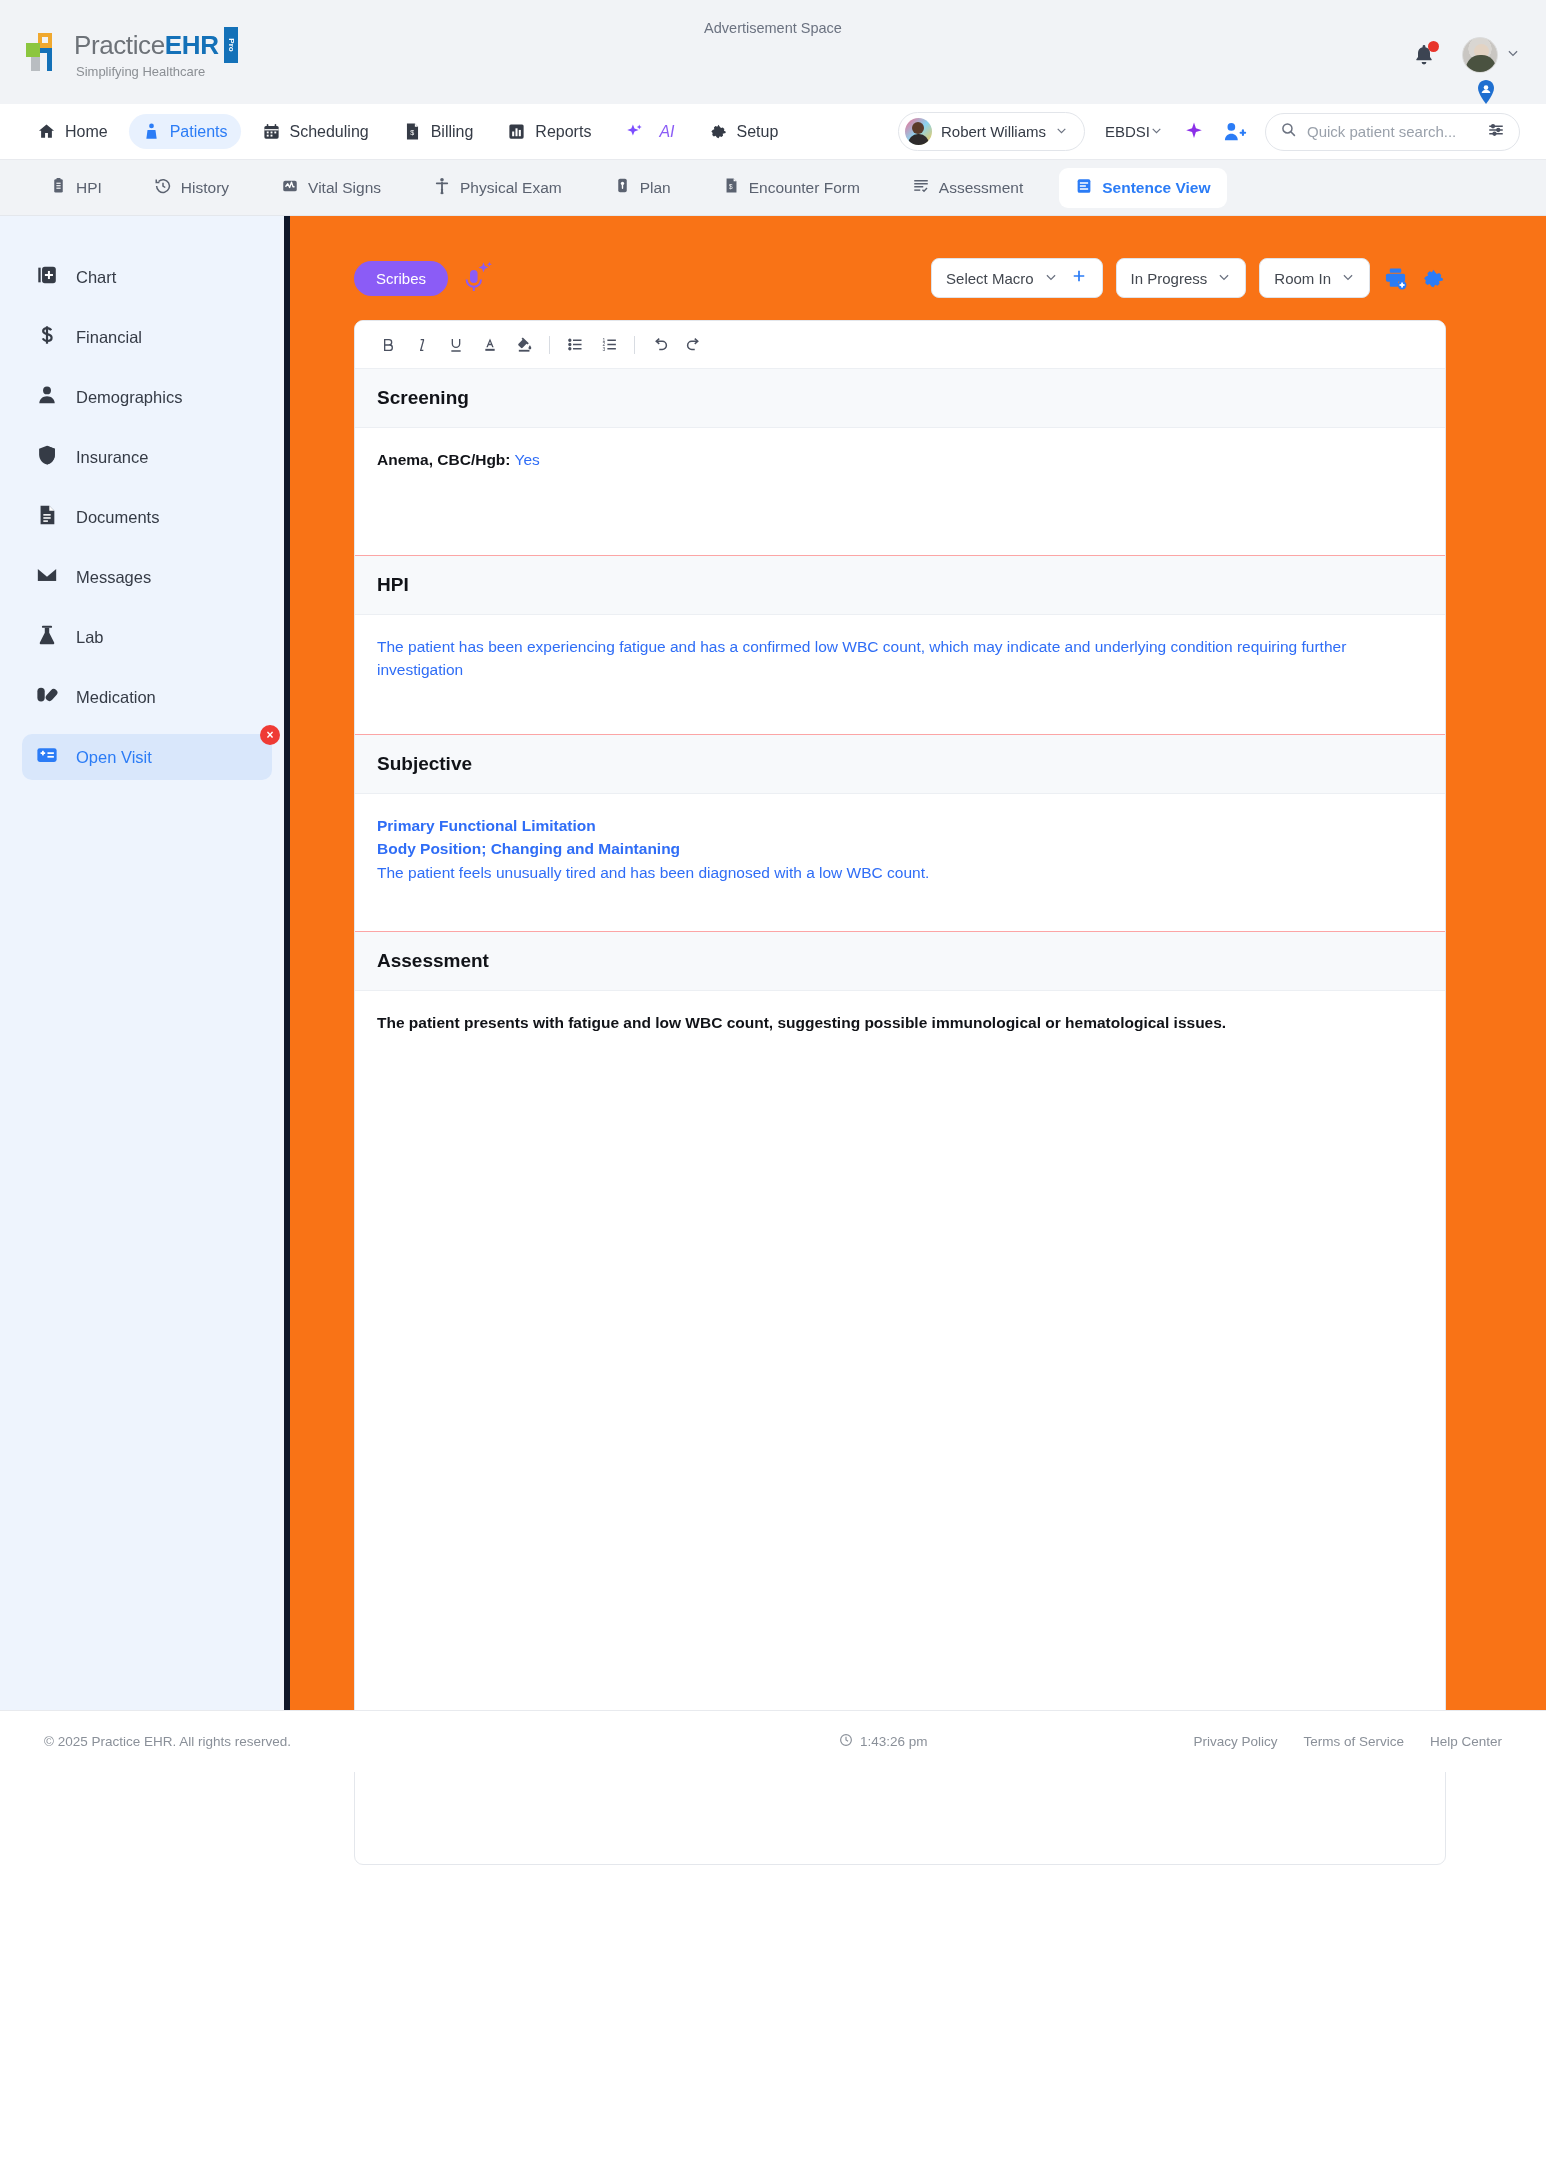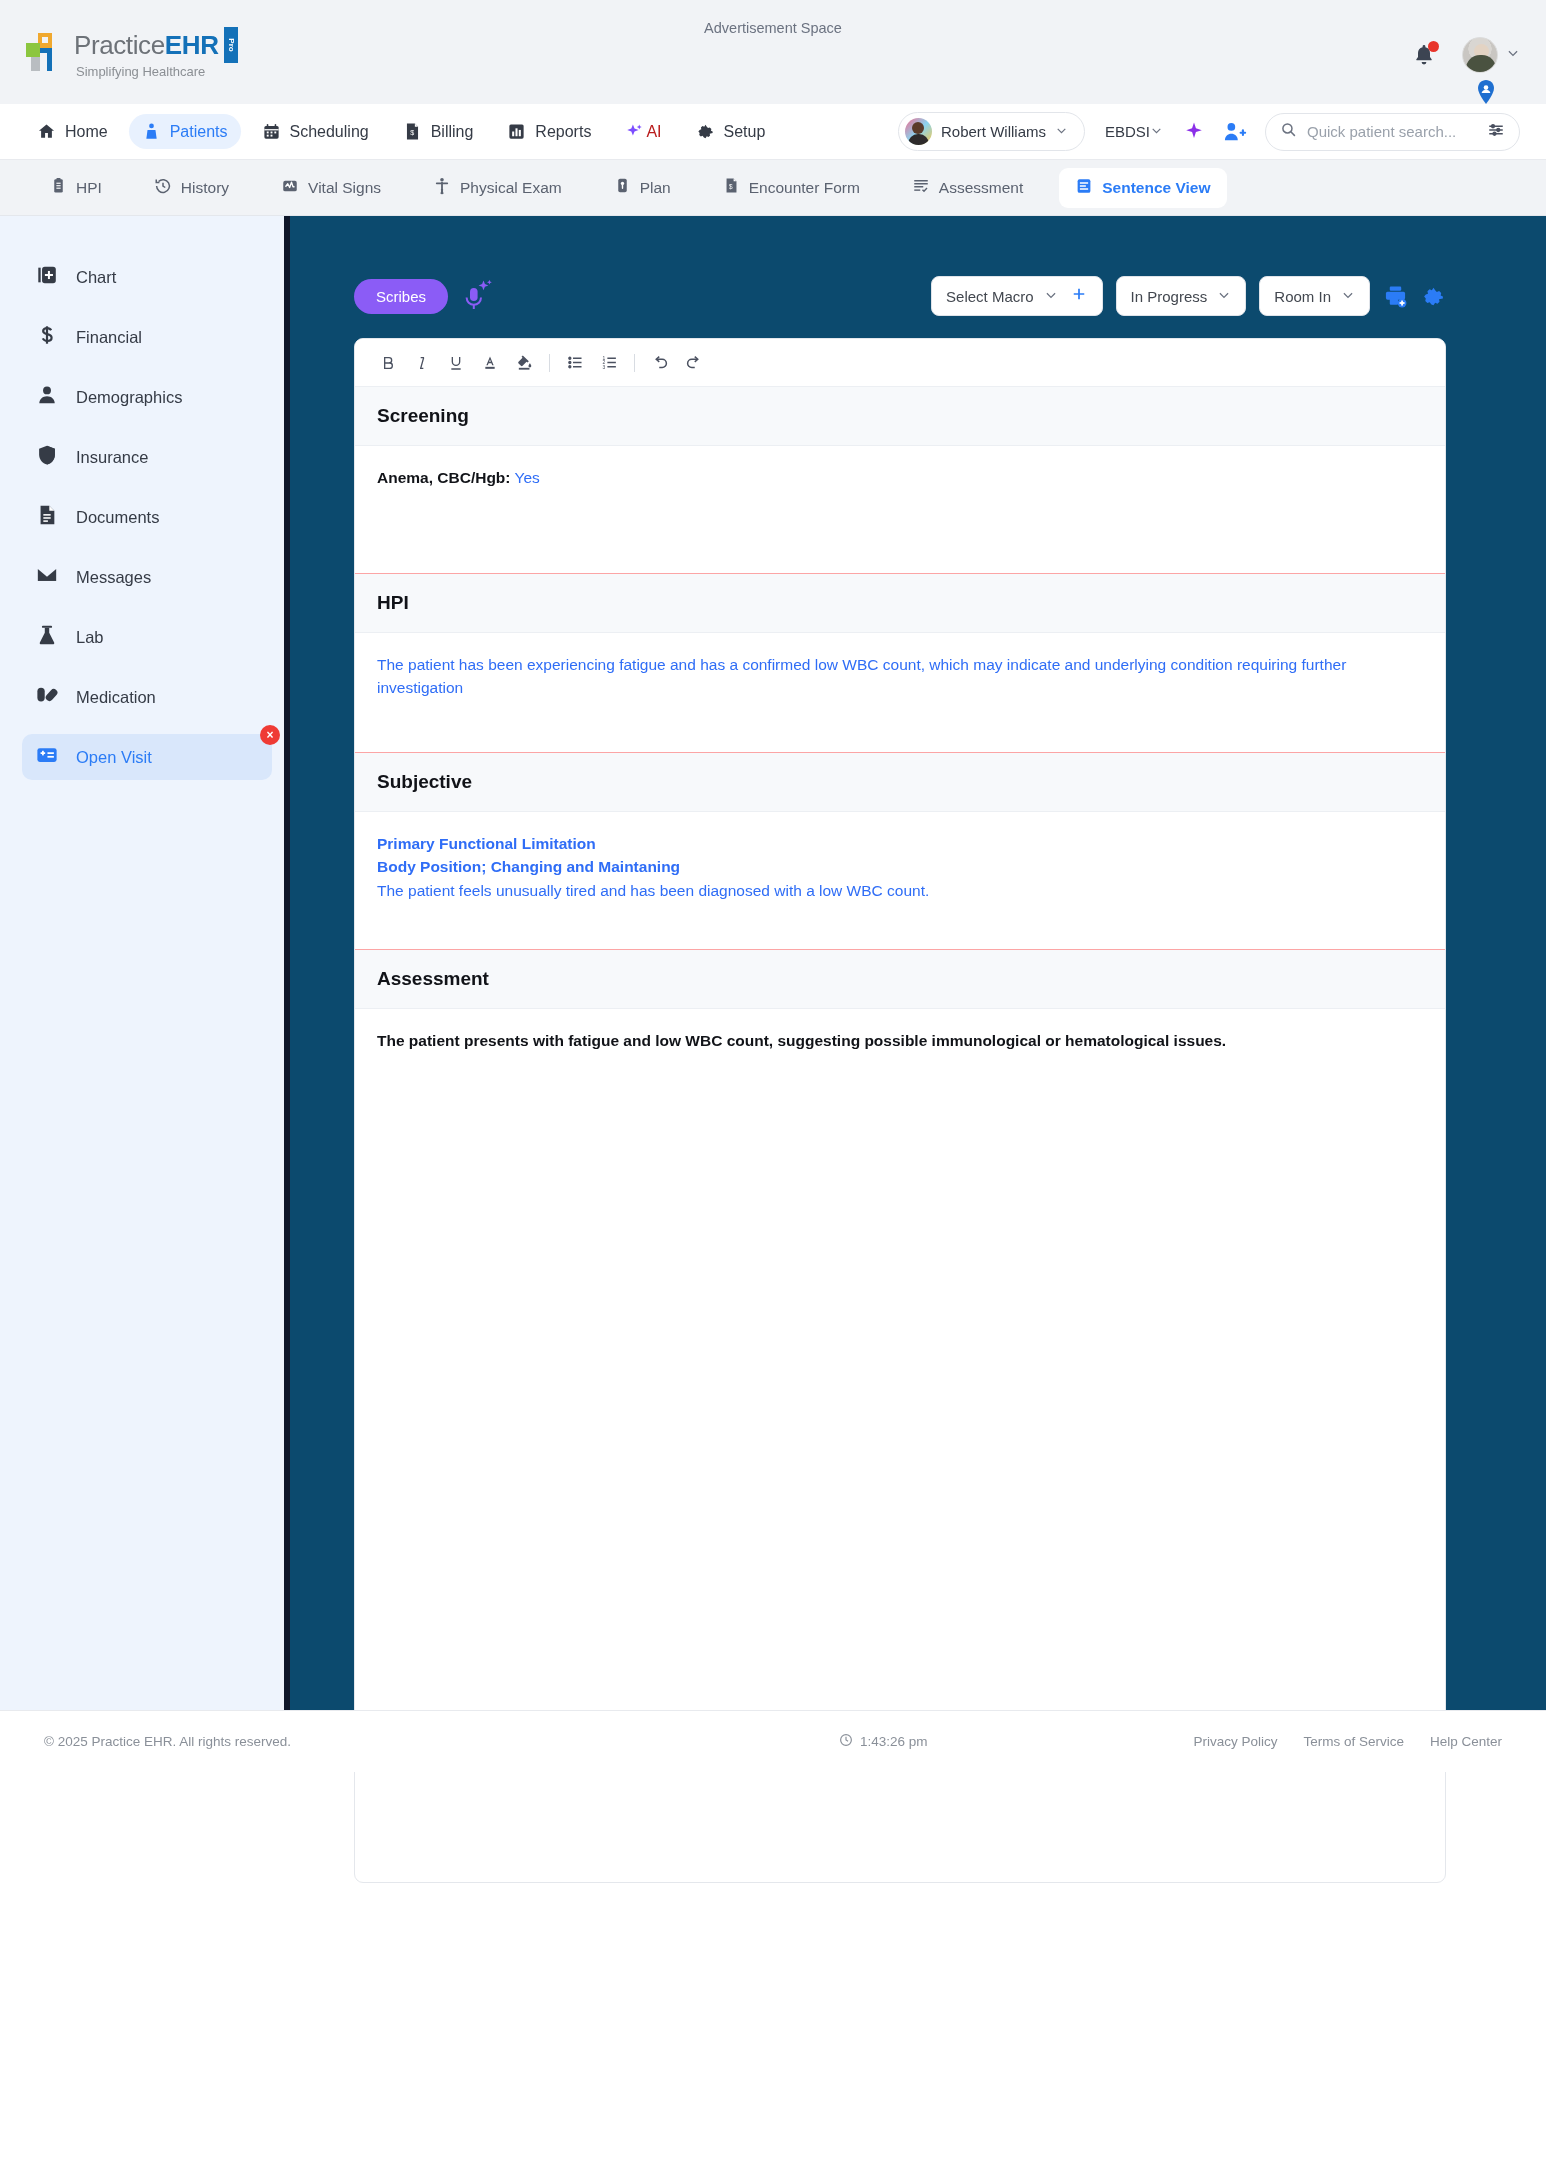--- a/index.html
+++ b/index.html
@@ -58,21 +58,21 @@
     border-bottom: 1px solid #e8eaee;
     padding-left: 24px;
   }
   .navitem {
     display: flex; align-items: center; gap: 9px;
     font-size: 16px; color: #353b46; padding: 8px 13px; border-radius: 18px;
     margin-right: 8px; cursor: pointer; white-space: nowrap;
   }
   .navitem.active { background: #e8f1fe; color: #2b7cf6; }
   .navitem .ic { display:flex; align-items:center; }
-  .navitem.ai { color: #b91c1c; gap: 2px; }
+  .navitem.ai { color: #8b5cf6; gap: 15px; font-style: italic; }
 
   .nav-right { margin-left: auto; display: flex; align-items: center; margin-right: 26px; gap: 0; }
   .patient-chip {
     display:flex; align-items:center; gap: 9px;
     border: 1px solid #e2e5ea; border-radius: 22px; padding: 5px 16px 5px 6px;
     font-size: 15px; color: #353b46; margin-right: 20px; background:#fff;
   }
   .patient-av {
     width: 27px; height: 27px; border-radius: 50%; overflow:hidden; position: relative;
     background: linear-gradient(135deg,#f26a8d 0%,#8ad4f0 50%,#f9c846 100%);
@@ -114,21 +114,21 @@
     border-radius: 10px; font-size: 16.5px; color: #353b46; cursor:pointer;
     position: relative;
   }
   .sbitem.active { background: #d9e7fb; color: #2b7cf6; }
   .sb-badge {
     position:absolute; right: -8px; top: -9px; width: 20px; height: 20px;
     border-radius: 50%; background: #ef3b35; color:#fff; font-size: 12px;
     display:flex; align-items:center; justify-content:center; font-weight:bold;
   }
 
-  .content { flex: 1 1 auto; background: #0c4a6e; padding: 60px 100px 0 64px; }
+  .content { flex: 1 1 auto; background: #f97316; padding: 42px 100px 0 64px; }
 
   .ctrl-row { display:flex; align-items:center; margin-bottom: 22px; }
   .scribes-btn {
     background: #8b5cf6; color:#fff; border:none; border-radius: 18px;
     font-size: 15px; padding: 9px 22px; cursor:pointer;
     font-family: "Liberation Sans", sans-serif;
   }
   .mic-wrap { margin-left: 14px; position: relative; display:flex; align-items:center; }
   .ctrl-right { margin-left: auto; display:flex; align-items:center; gap: 13px; }
   .sel {

